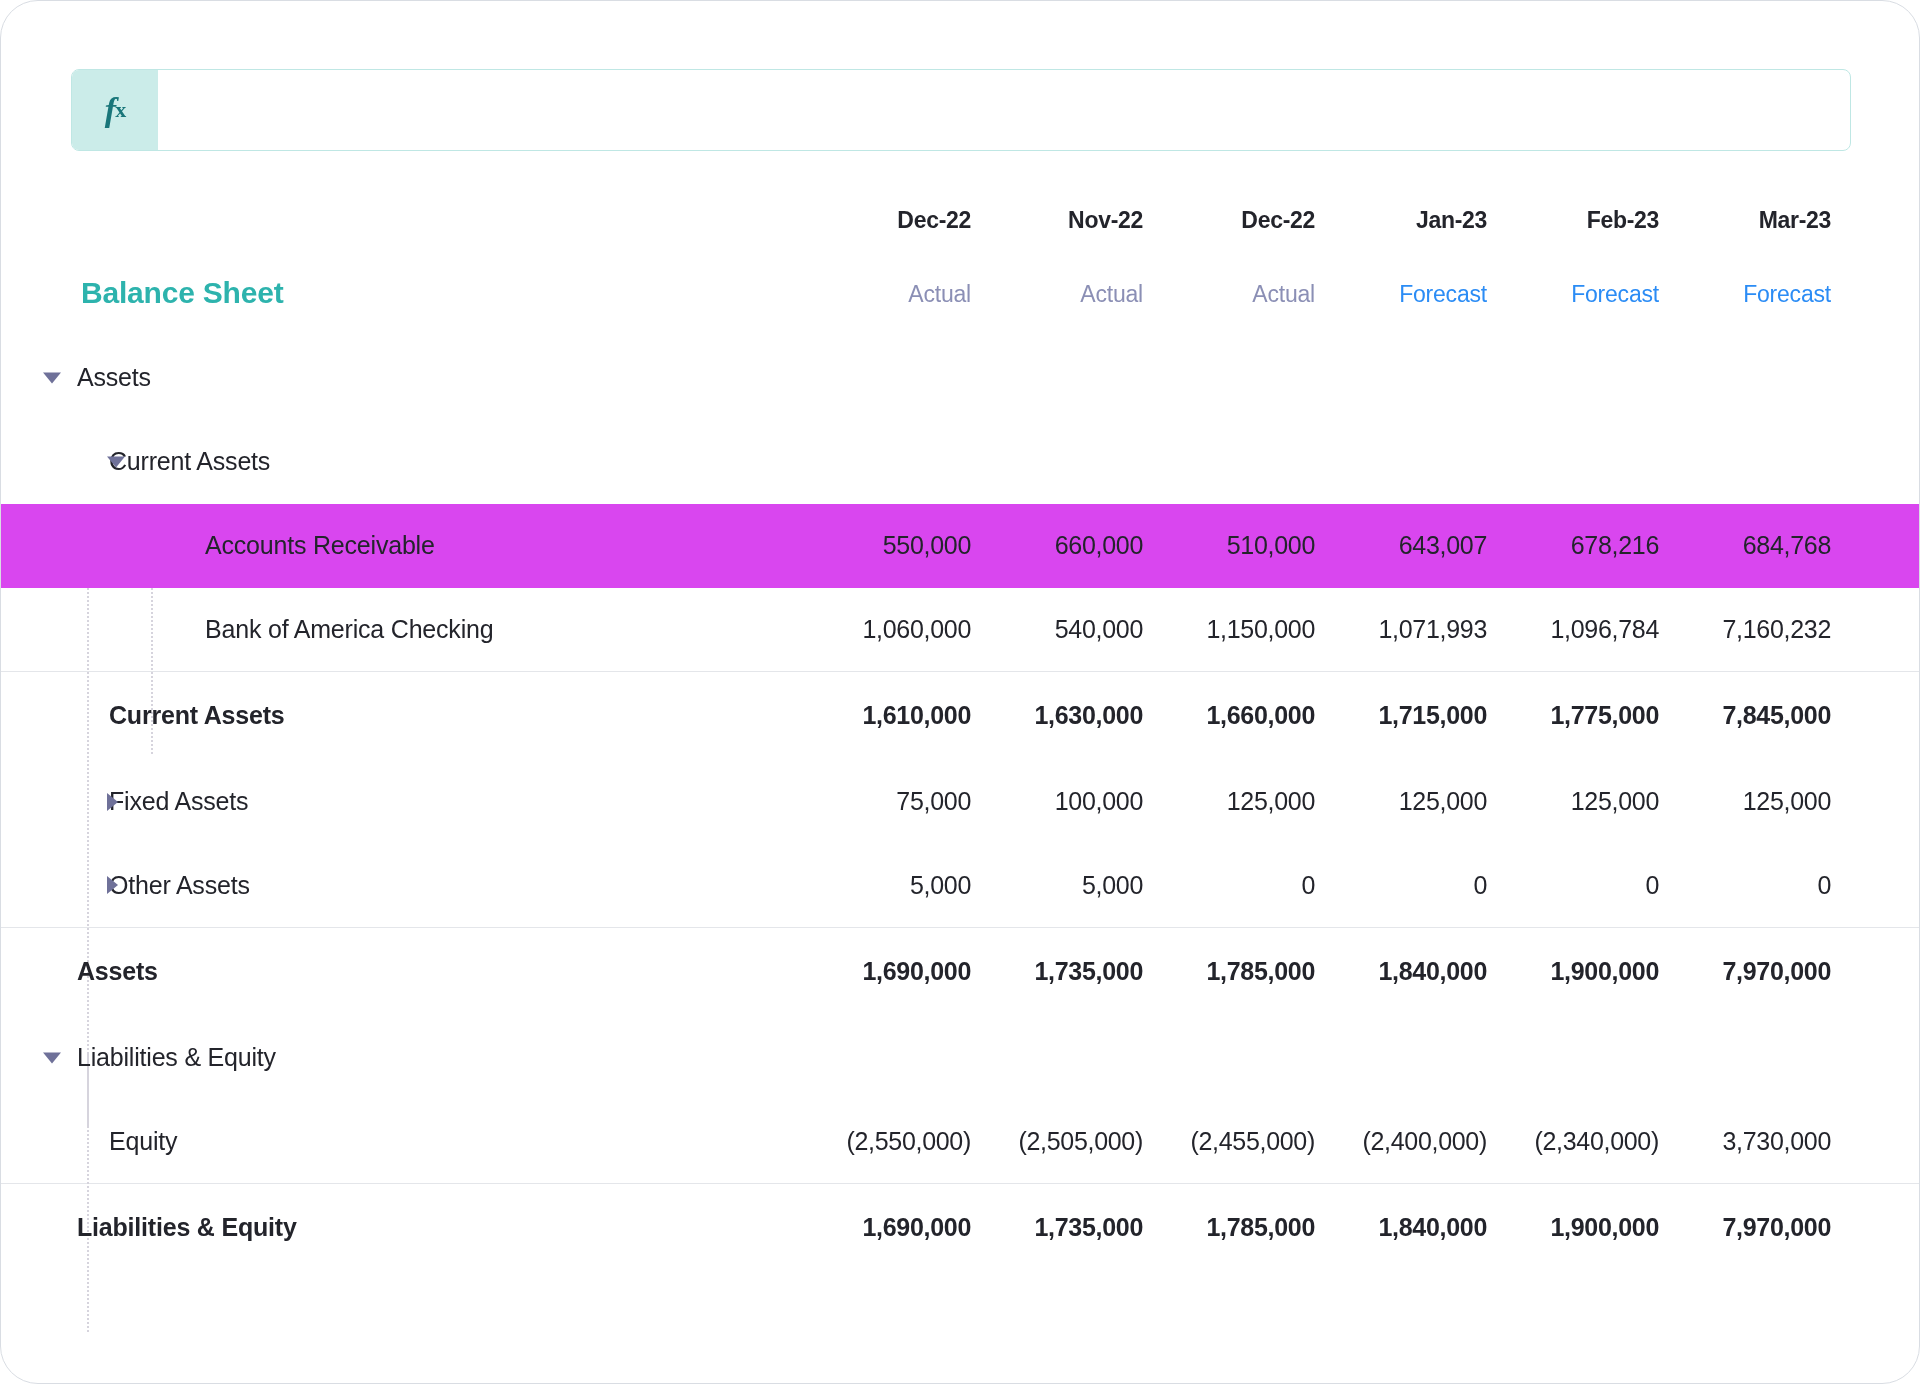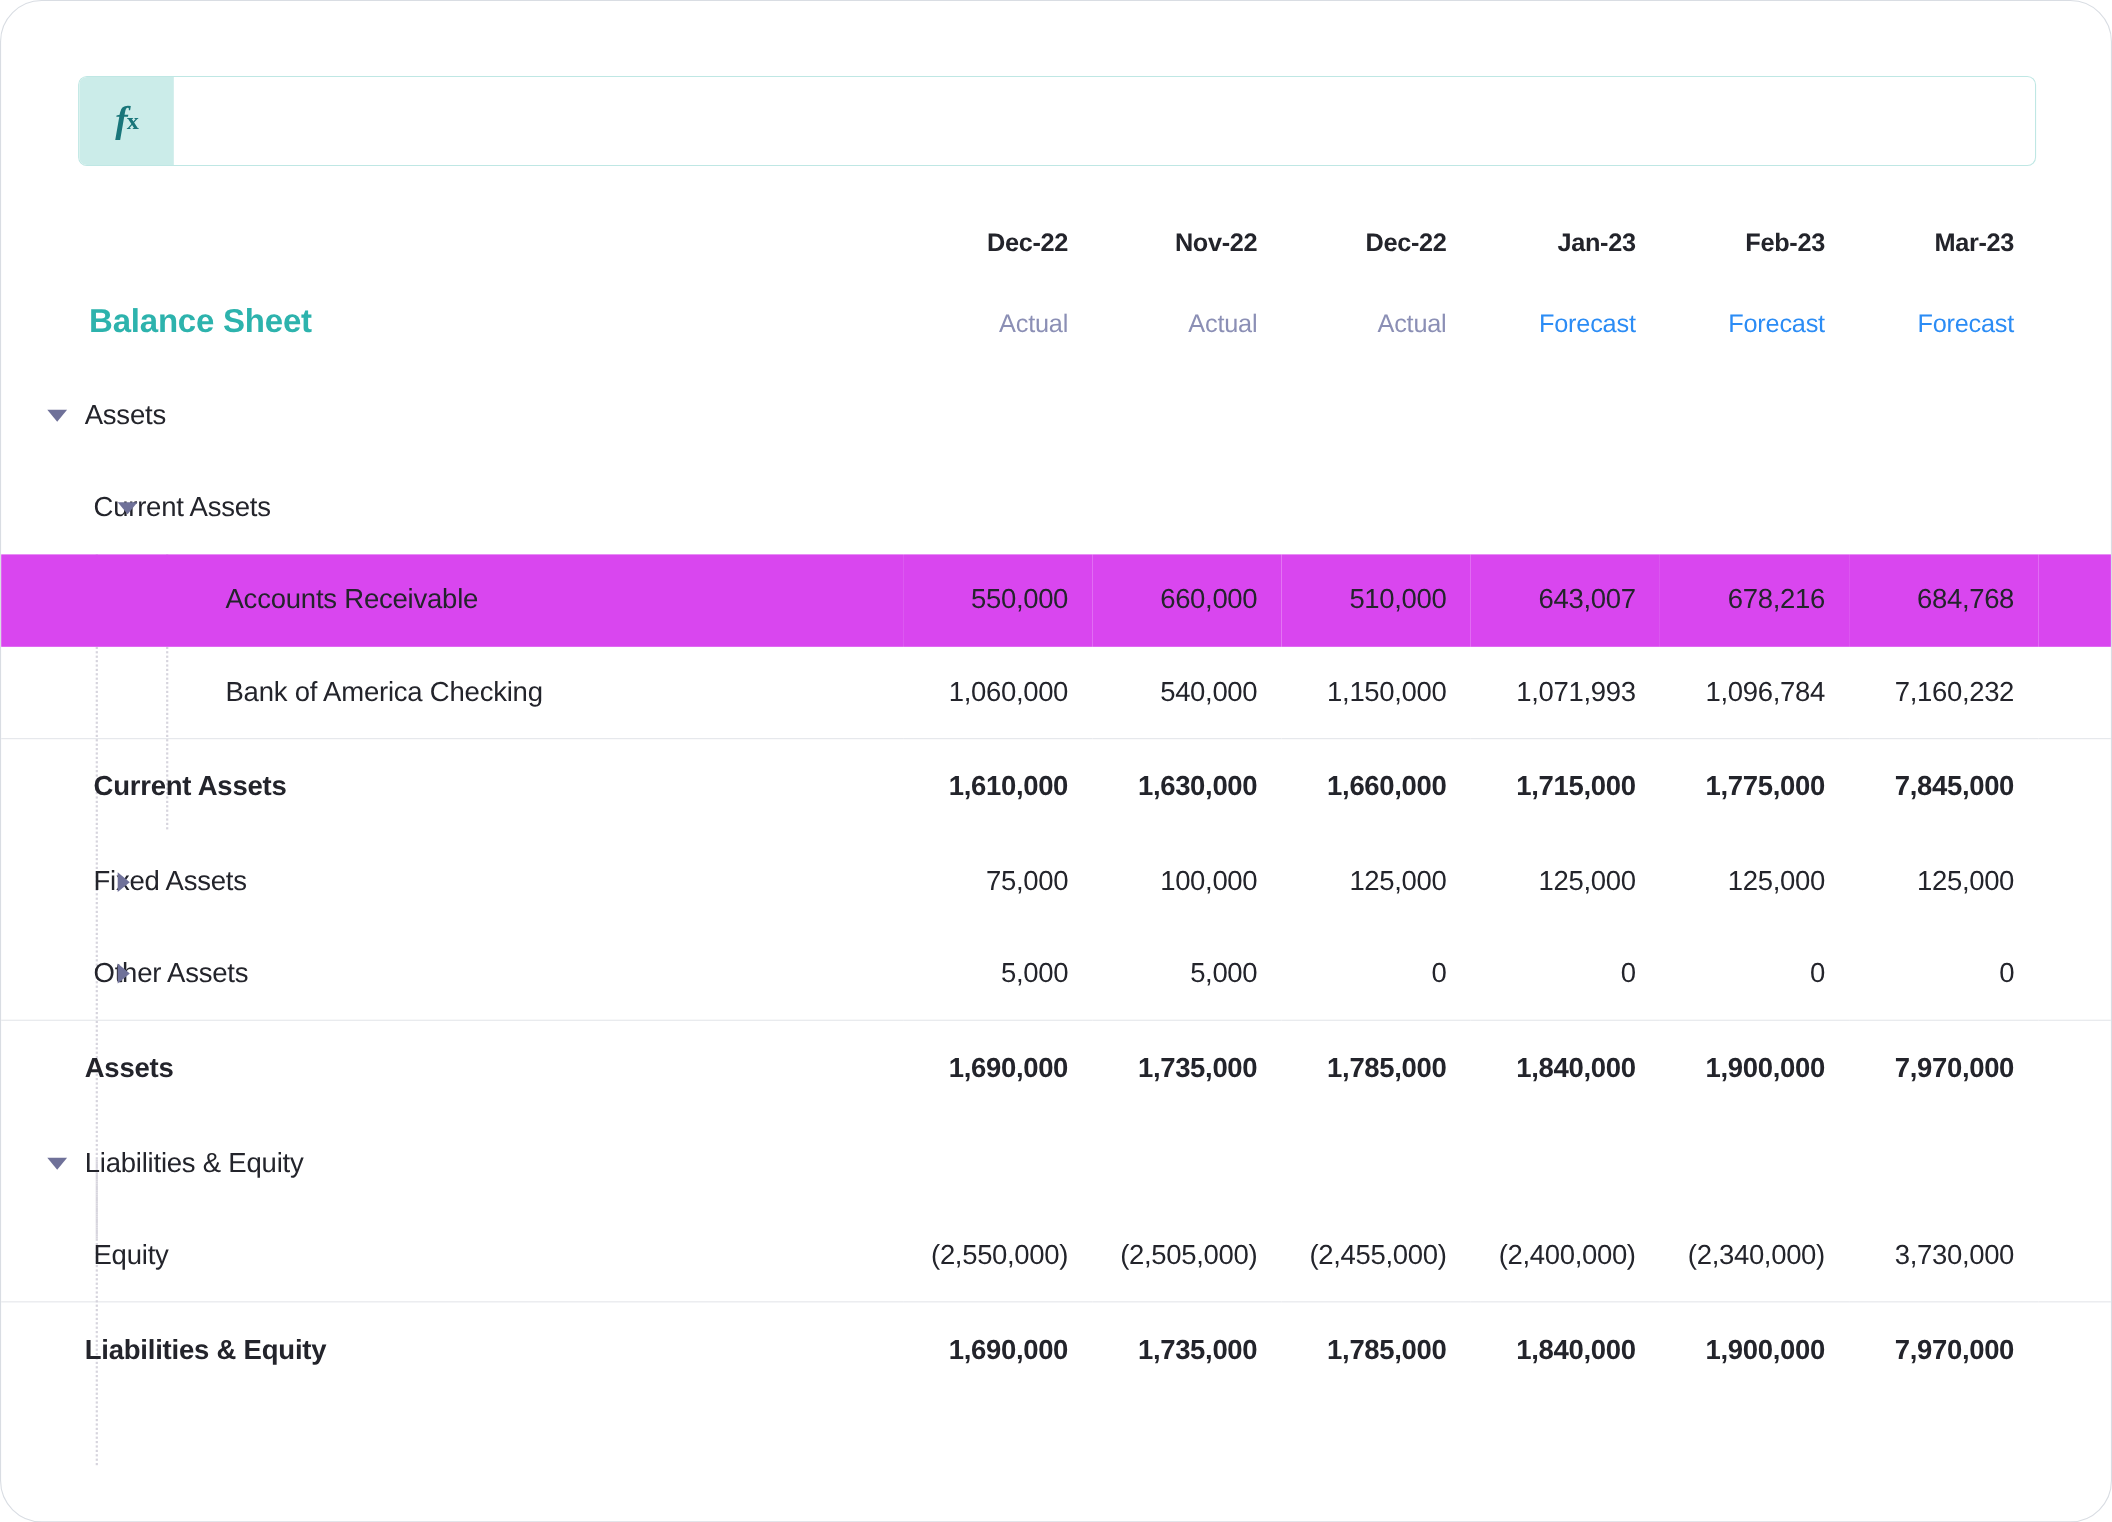--- a/index.html
+++ b/index.html
@@ -122,21 +122,21 @@
     font-size: 25px;
     color: #23242b;
     letter-spacing: -0.3px;
     white-space: nowrap;
     font-variant-numeric: tabular-nums;
   }
   tr.bold td.label, tr.bold td.val { font-weight: 700; }
 
   
   .lvl0 .txt { padding-left: 76px; }
-  .lvl1 .txt { padding-left: 84px; }
+  .lvl1 .txt { padding-left: 108px; }
   .lvl2 .txt { padding-left: 204px; }
 
   
   .tri {
     position: absolute;
     top: 50%;
     width: 0; height: 0;
     transform: translateY(-50%);
   }
   .tri.open {

